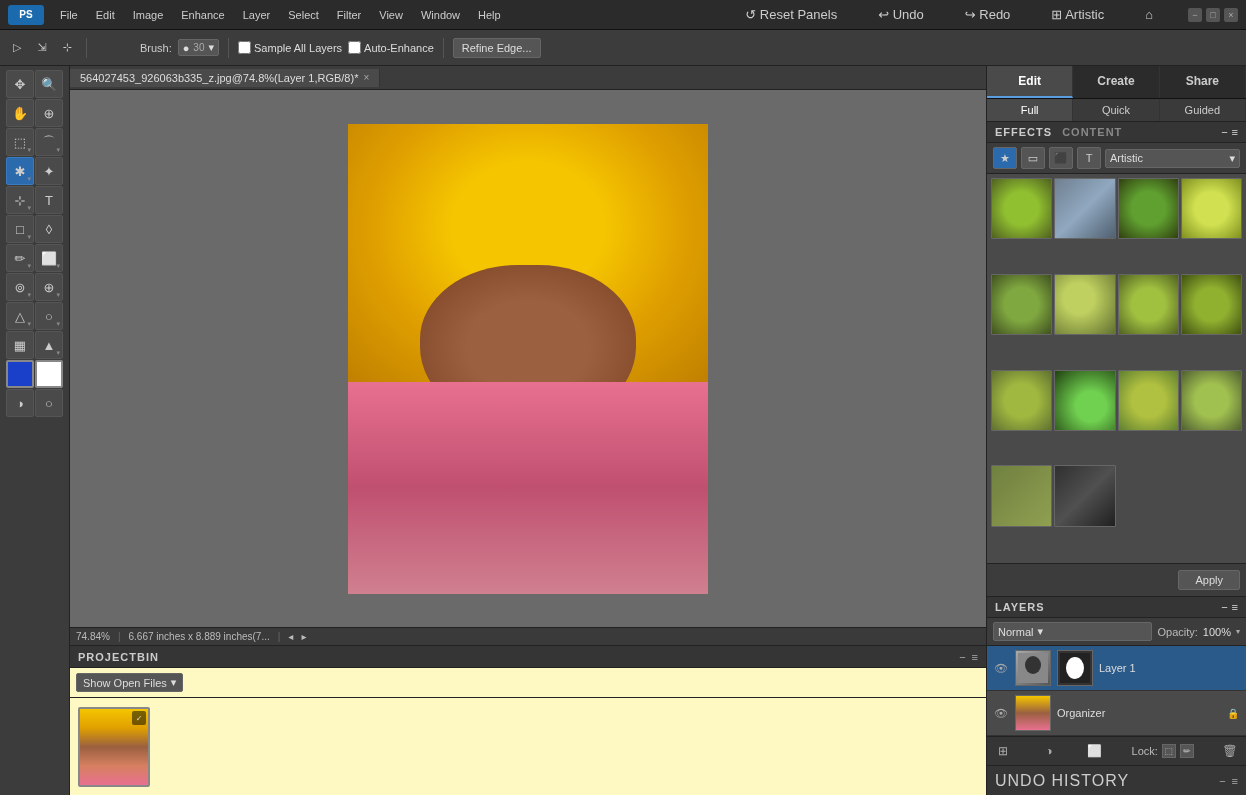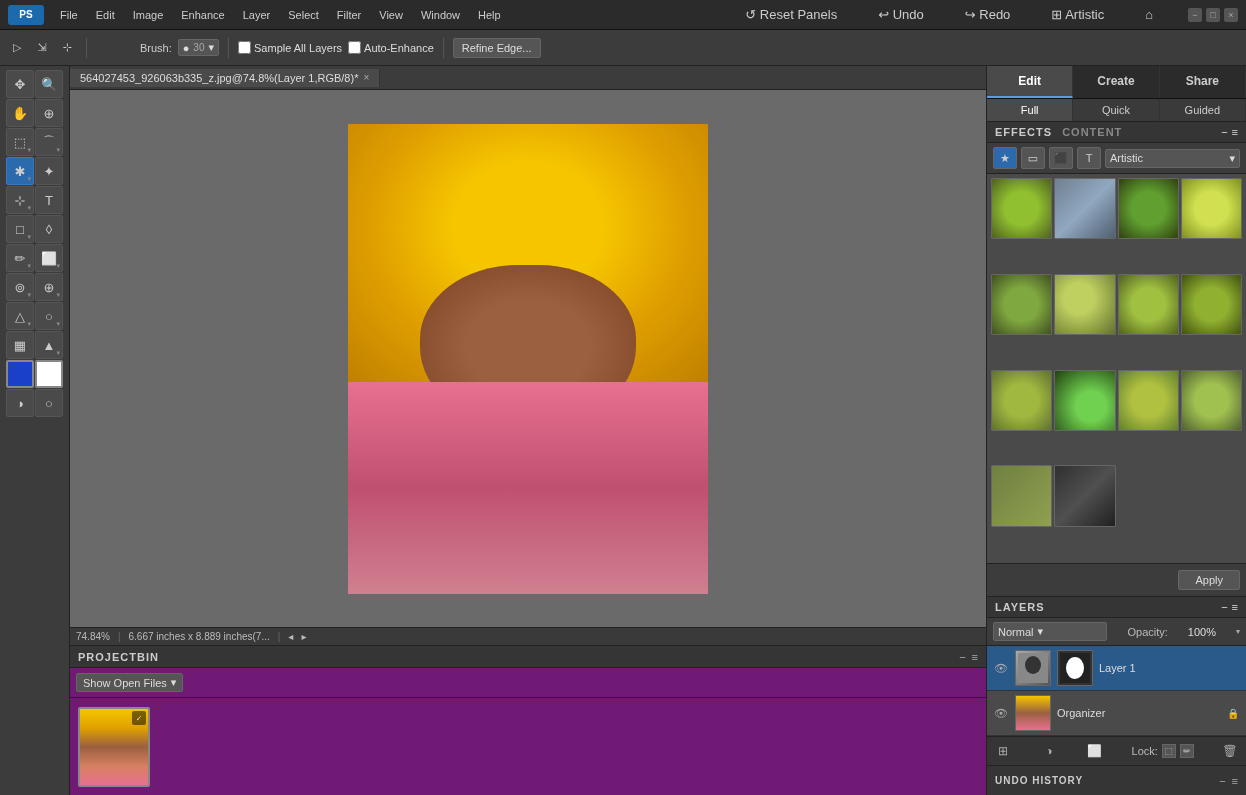--- a/index.html
+++ b/index.html
@@ -172,21 +172,21 @@
       align-items: center;
       padding: 0 6px;
       gap: 8px;
       color: #bbb;
       font-size: 10px;
     }
     .status-sep { color: #666; }
 
     
     #project-bin {
-      background: #701a75;
+      background: #fef9c3;
       border-top: 1px solid #222;
       height: 150px;
       overflow: hidden;
     }
     #project-bin-header {
       background: #353535;
       height: 22px;
       display: flex;
       align-items: center;
       padding: 0 8px;
@@ -384,21 +384,21 @@
       align-items: center;
       padding: 4px 8px;
       background: #353535;
       border-bottom: 1px solid #222;
       justify-content: space-between;
     }
     #layers-controls {
       display: flex;
       align-items: center;
       padding: 4px 6px;
-      gap: 20px;
+      gap: 5px;
       background: #3c3c3c;
       border-bottom: 1px solid #222;
     }
     .blend-dropdown {
       background: #555; border: 1px solid #666; color: #ddd;
       padding: 2px 4px; border-radius: 2px; font-size: 11px;
       display: flex; align-items: center; gap: 4px; cursor: pointer;
       flex: 1;
     }
     .opacity-label { color: #bbb; font-size: 11px; }
@@ -461,21 +461,21 @@
 
     
     #undo-section {
       background: #353535;
       border-top: 1px solid #222;
       height: 30px;
       display: flex;
       align-items: center;
       padding: 0 8px;
     }
-    .undo-title { color: #ccc; font-size: 10px; font-weight: bold; letter-spacing: 1px; }
+    .undo-title { color: #ccc; font-size: 16px; font-weight: normal; letter-spacing: 1px; }
 
     
     ::-webkit-scrollbar { width: 8px; height: 8px; }
     ::-webkit-scrollbar-track { background: #333; }
     ::-webkit-scrollbar-thumb { background: #666; border-radius: 4px; }
 
     
     #canvas-bin-wrapper {
       flex: 1;
       display: flex;

